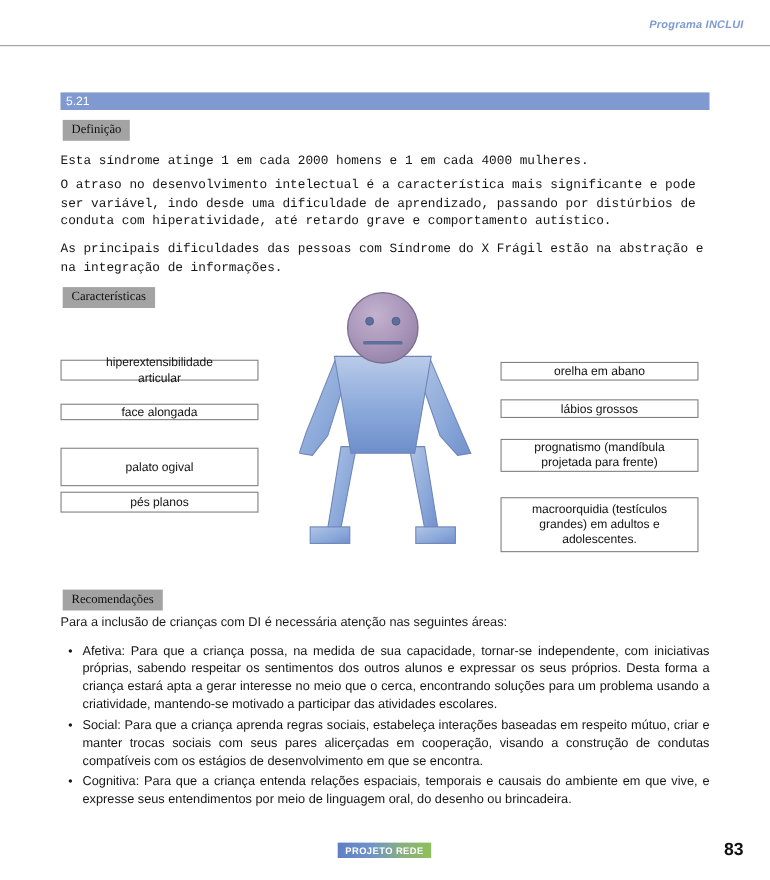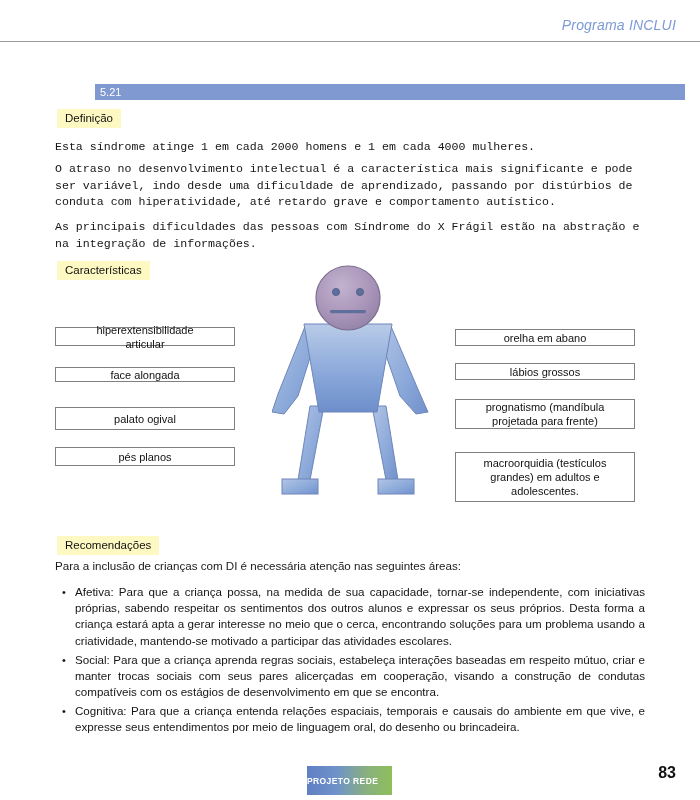--- a/index.html
+++ b/index.html
@@ -21,22 +21,22 @@
     position: absolute;
     top: 0; left: 0;
     width: 700px;
     height: 44px;
   }
   .header-title {
     position: absolute;
     right: 24px;
     top: 17px;
     font-style: italic;
-    font-weight: normal;
-    font-size: 14px;
+    font-weight: bold;
+    font-size: 10px;
     color: #7d9ad6;
     letter-spacing: 0.2px;
     white-space: nowrap;
   }
   .header-rule {
     position: absolute;
     left: 0;
     top: 41px;
     width: 700px;
     height: 1px;
@@ -56,44 +56,44 @@
     position: absolute;
     left: 0;
     top: 84px;
     width: 590px;
     height: 16px;
     background: #8099d0;
     display: flex;
     align-items: center;
     padding-left: 5px;
     box-sizing: border-box;
-    margin-left: 40px;
   }
   .section-num {
     font-size: 11px;
     color: #ffffff;
     font-weight: normal;
     margin-right: 4px;
   }
   .section-name {
     font-size: 11px;
     color: #ffffff;
     font-weight: bold;
     letter-spacing: -0.1px;
     white-space: nowrap;
   }
 
   
   .tag {
     position: absolute;
-    background: #fef9c3;
+    background: #a3a3a3;
     color: #111111;
     font-size: 11.5px;
     padding: 3px 8px 4px 8px;
     white-space: nowrap;
+    font-family: Liberation Serif, serif;
   }
   #tag-definicao  { left: 2px; top: 109px; }
   #tag-caracteristicas { left: 2px; top: 261px; }
   #tag-recomendacoes   { left: 2px; top: 536px; }
 
   
   .para {
     position: absolute;
     font-size: 11.6px;
     line-height: 16.5px;
@@ -119,21 +119,21 @@
     font-size: 11px;
     line-height: 14px;
     color: #111111;
     padding: 2px 20px;
   }
   .feat-left  { left: 0px;   width: 180px; }
   .feat-right { left: 400px; width: 180px; }
 
   #feat-l0 { top: 327px; height: 19px; }
   #feat-l1 { top: 367px; height: 15px; }
-  #feat-l2 { top: 407px; height: 23px; text-align: center; }
+  #feat-l2 { top: 407px; height: 35px; text-align: center; }
   #feat-l3 { top: 447px; height: 19px; }
 
   #feat-r0 { top: 329px; height: 17px; }
   #feat-r1 { top: 363px; height: 17px; }
   #feat-r2 { top: 399px; height: 30px; }
   #feat-r3 { top: 452px; height: 50px; }
 
   
   .figure-wrap {
     position: absolute;
@@ -173,25 +173,25 @@
   #bullet-0 { top: 584px; }
   #bullet-1 { top: 652px; }
   #bullet-2 { top: 703px; }
 
   
   .footer-logo {
     position: absolute;
     left: 307px;
     top: 766px;
     width: 85px;
-    height: 29px;
+    height: 14px;
     background: linear-gradient(90deg, #5f7fc4 0%, #6f93c9 35%, #89b07e 70%, #8fbf5a 100%);
     display: flex;
     align-items: center;
-    justify-content: flex-start;
+    justify-content: center;
   }
   .footer-logo-text {
     font-size: 8.5px;
     font-weight: bold;
     color: #ffffff;
     letter-spacing: 0.4px;
     white-space: nowrap;
   }
   .page-number {
     position: absolute;

